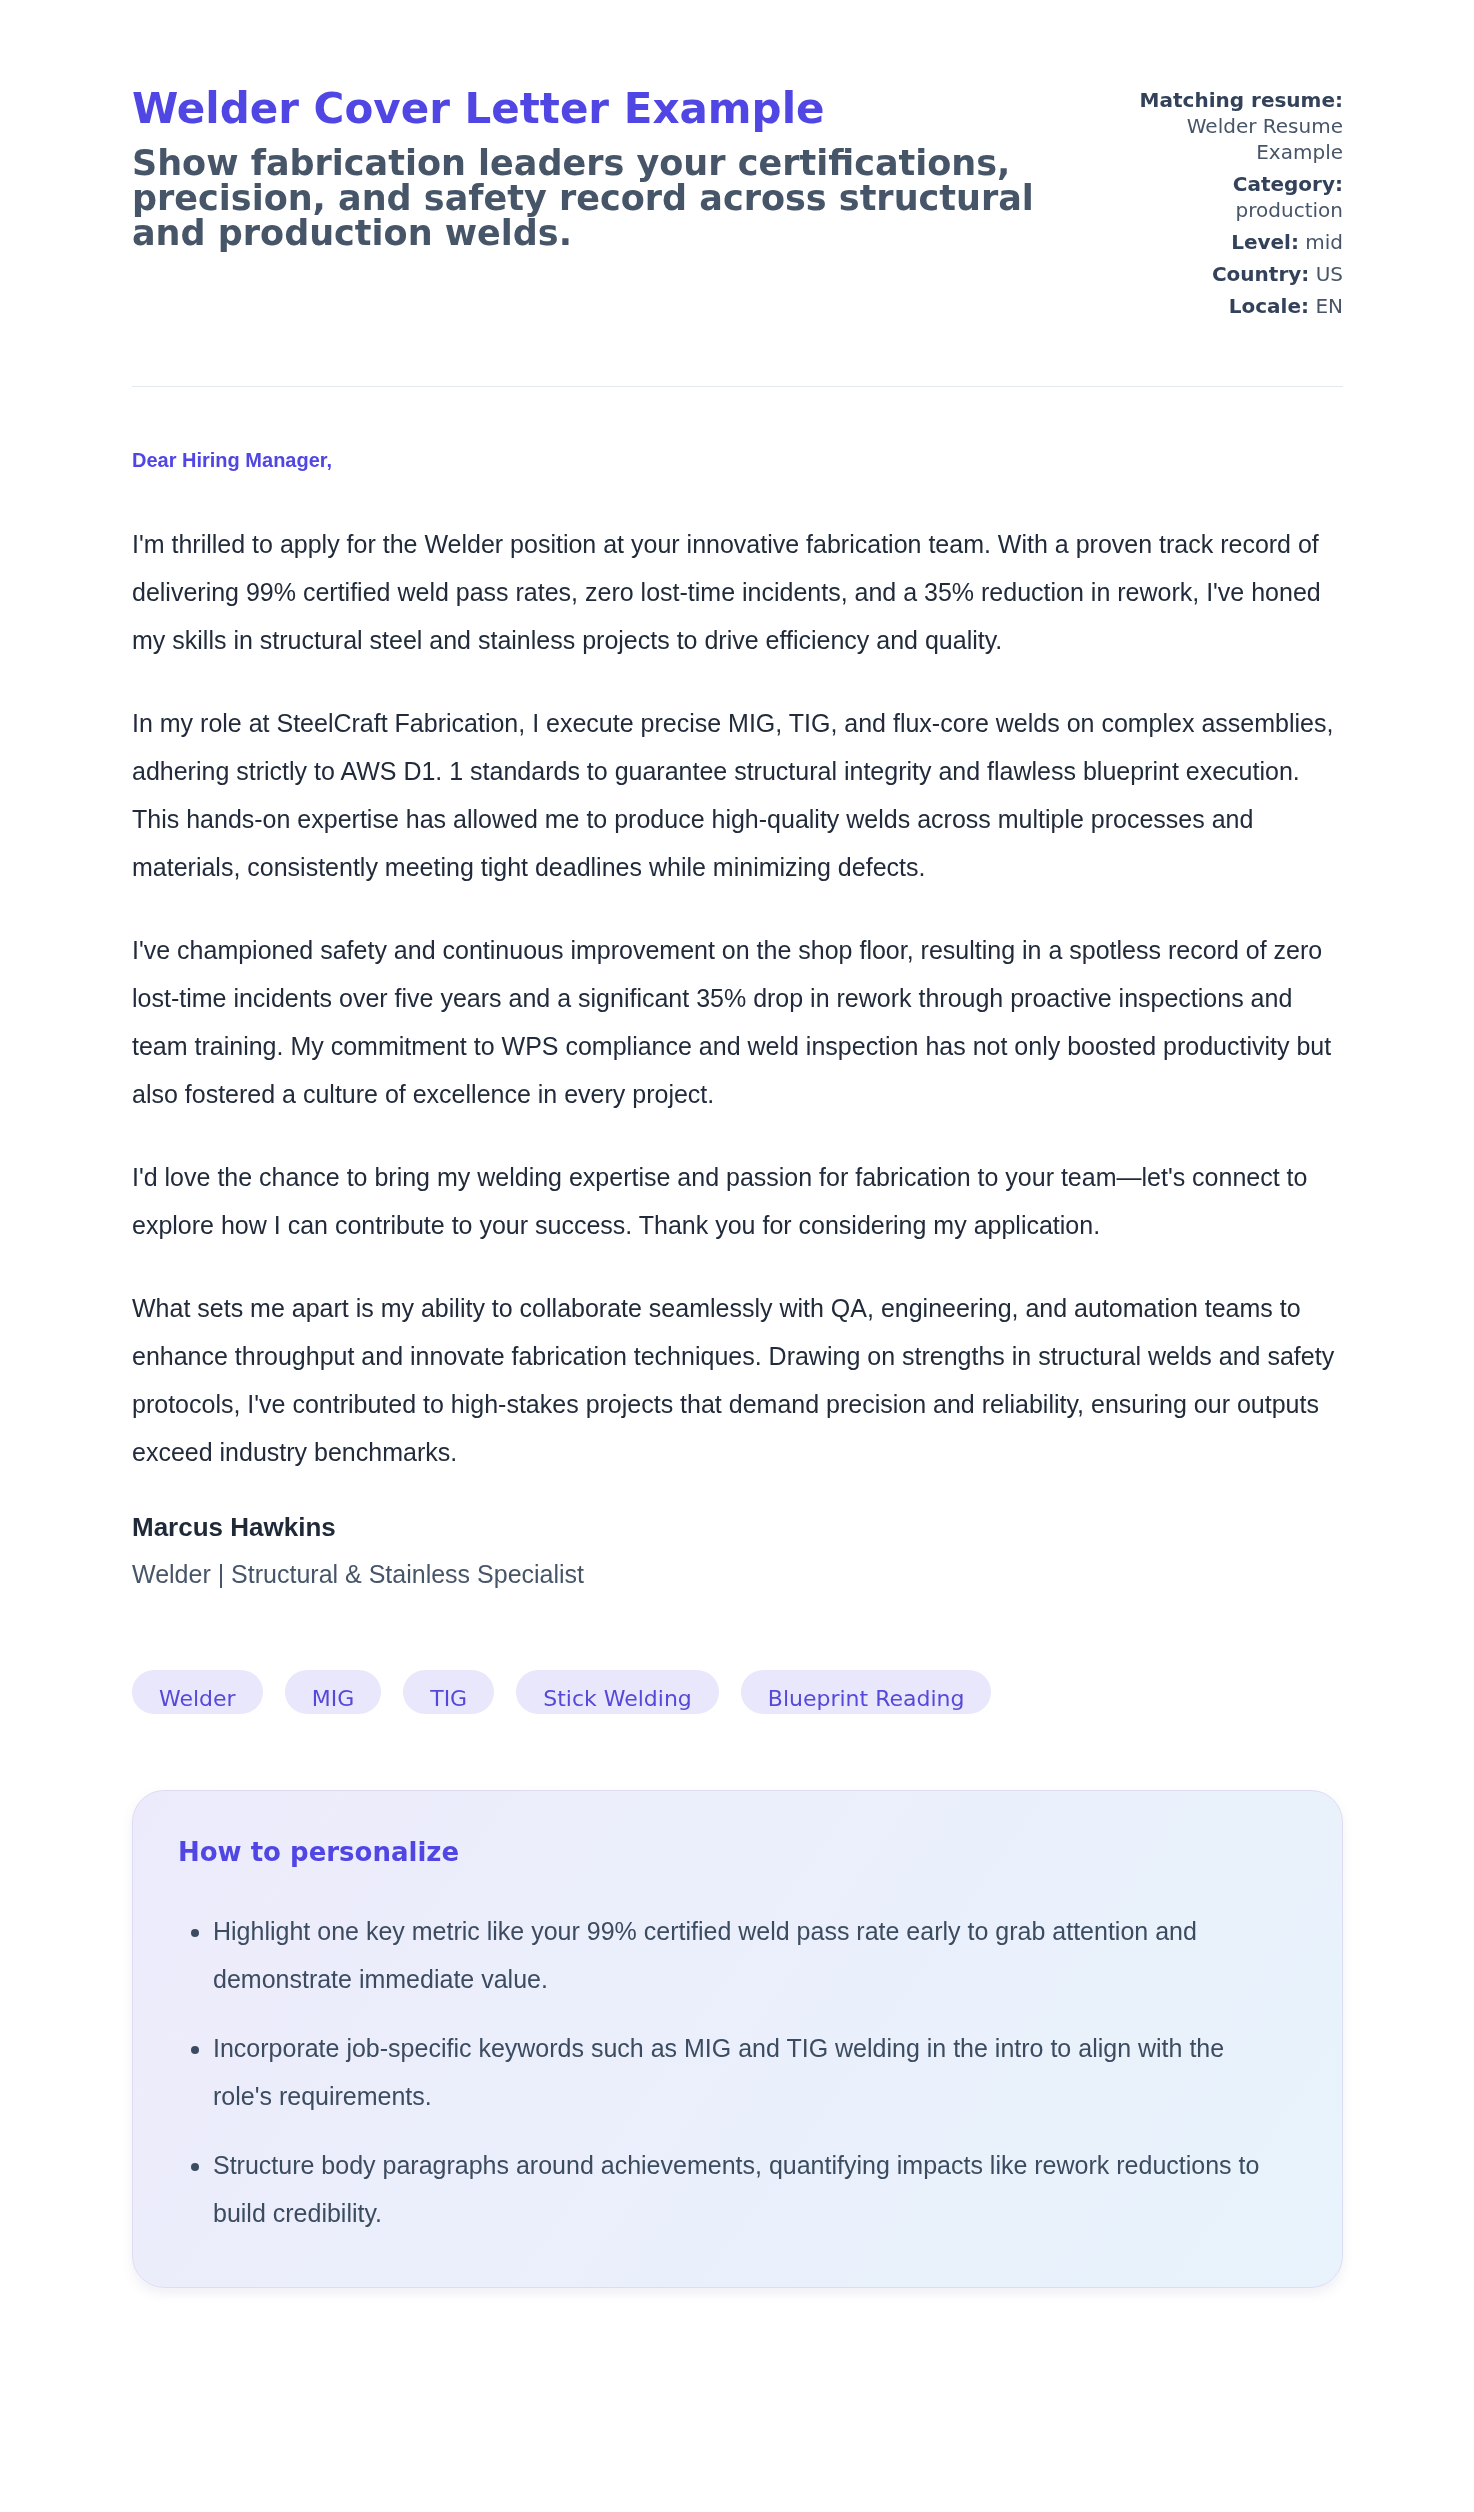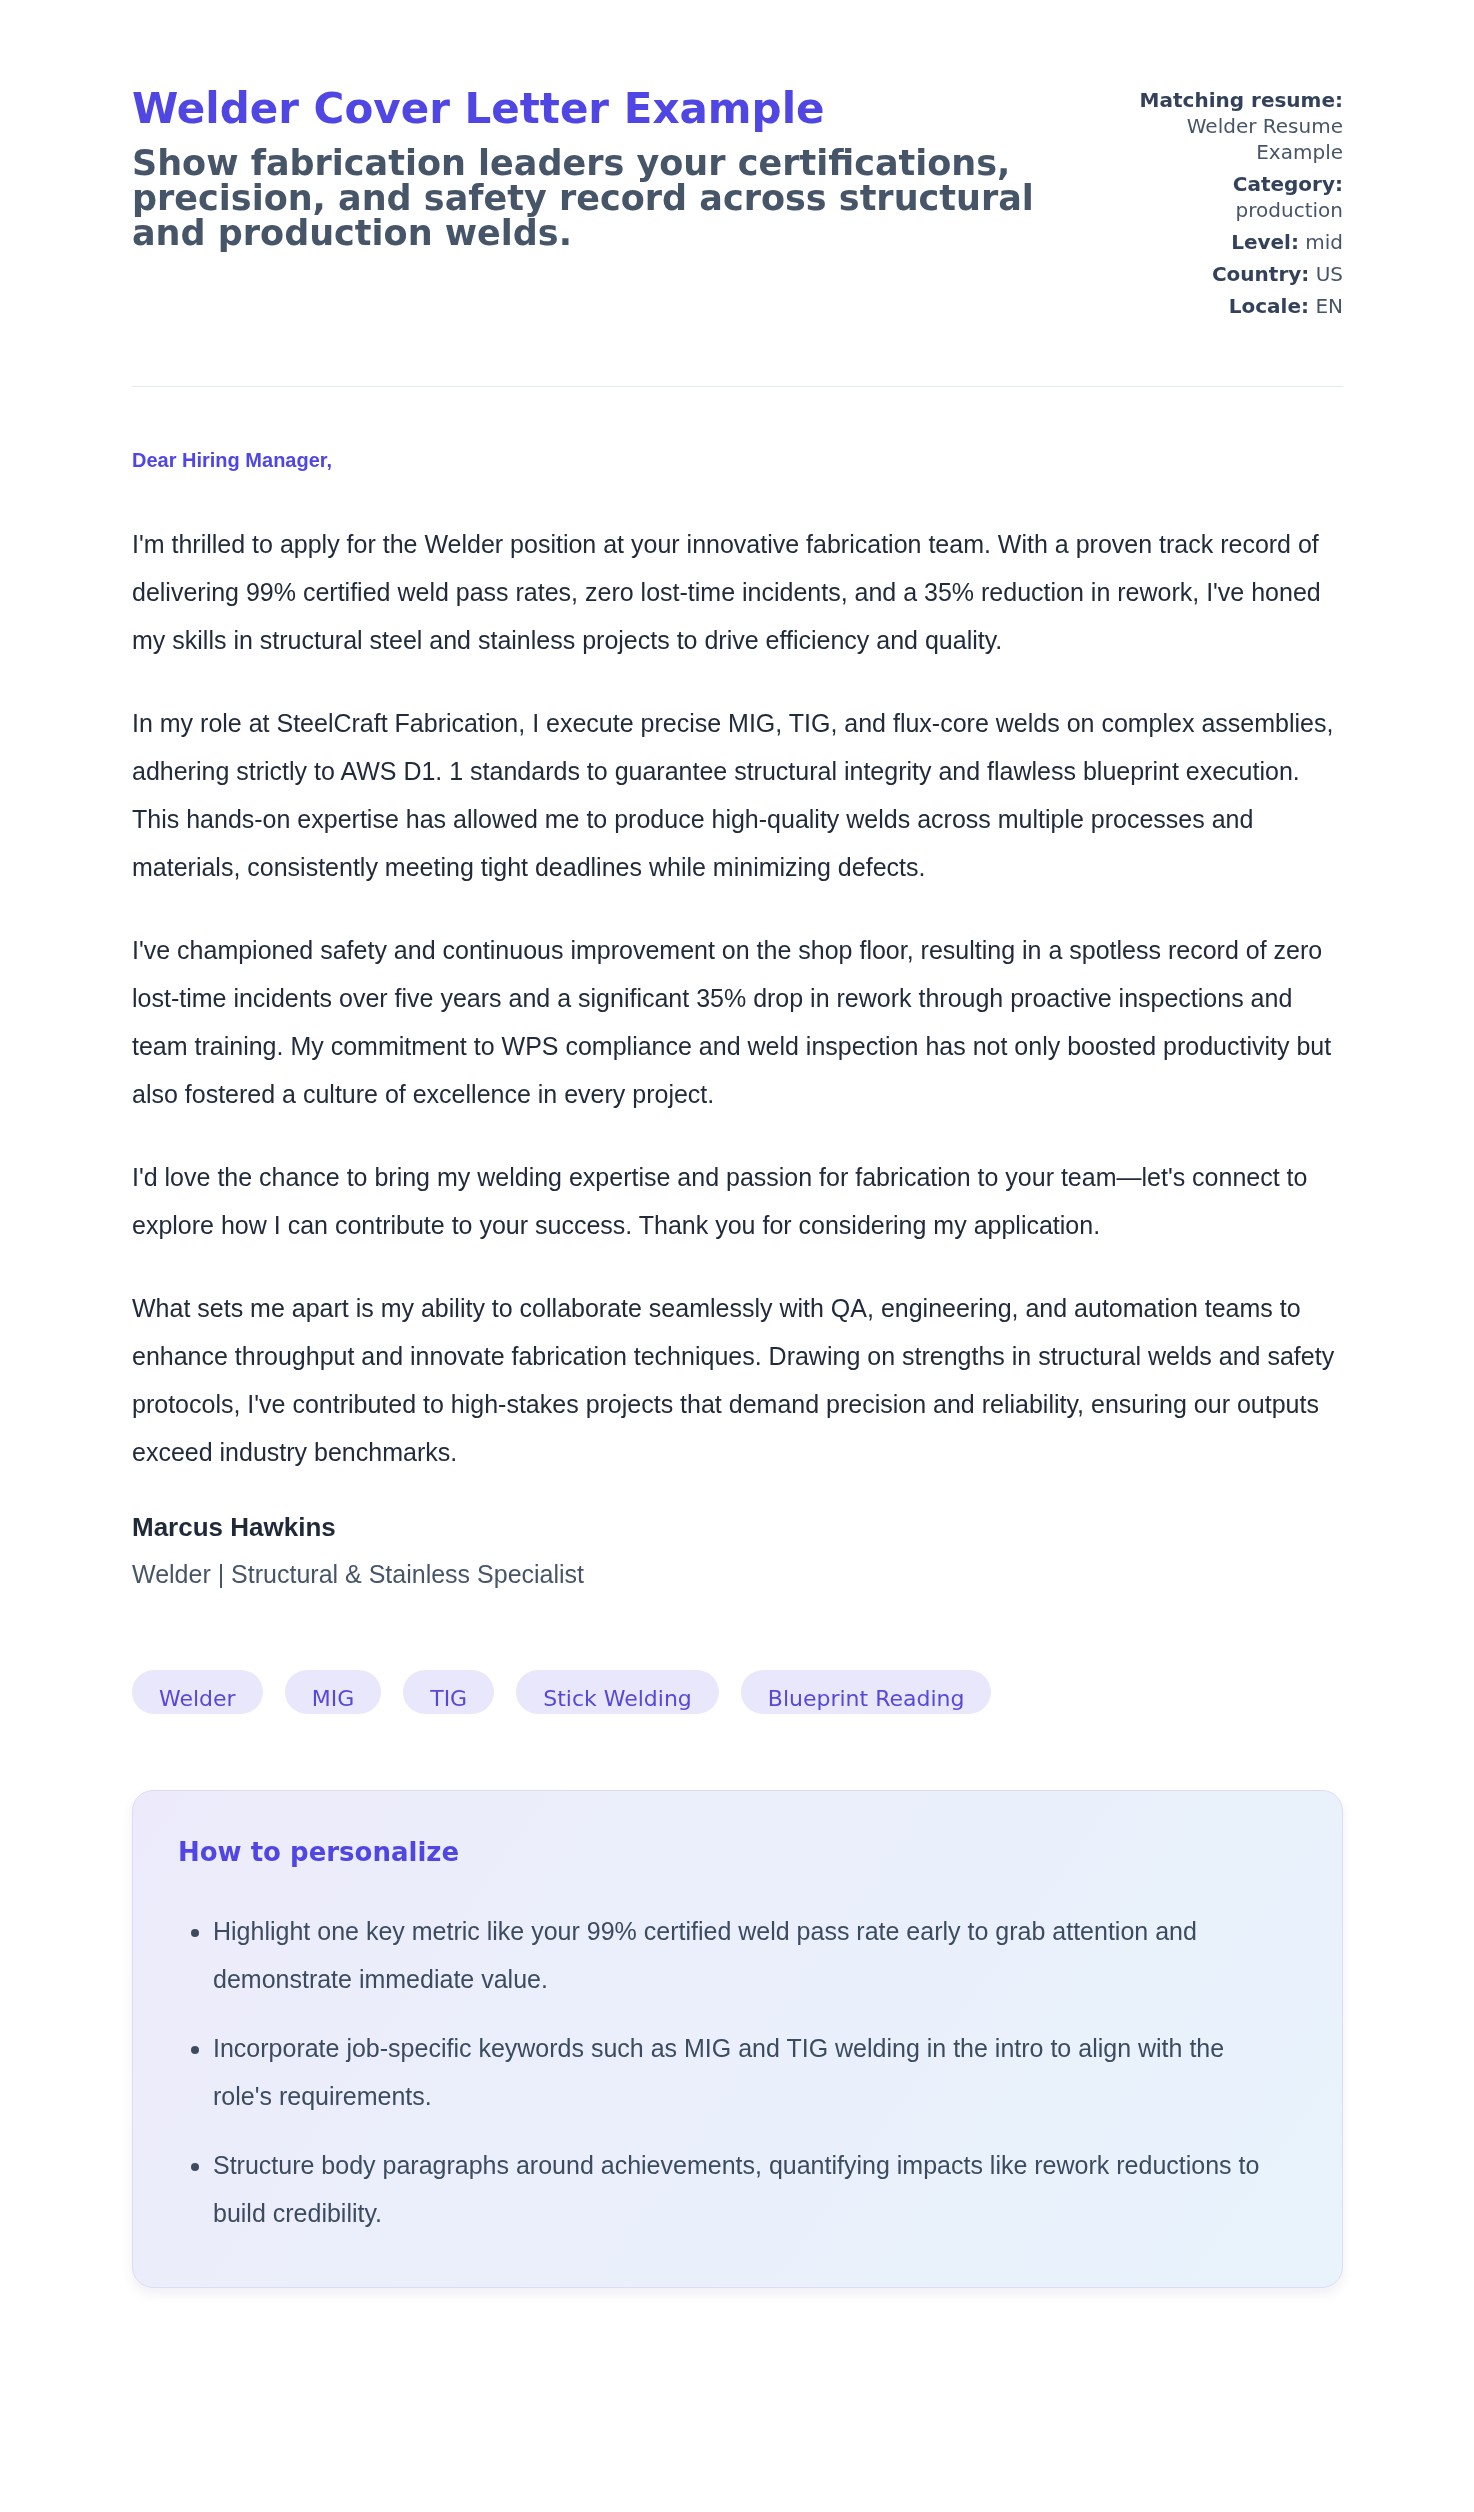--- a/index.html
+++ b/index.html
@@ -114,21 +114,21 @@
     color: #5649d9;
     white-space: nowrap;
     cursor: pointer;
   }
 
   
   .tip-box {
     margin-top: 76px;
     background: linear-gradient(125deg, #edebfb 0%, #eaf0fb 55%, #e8f3fc 100%);
     border: 0.9px solid #dddcf2;
-    border-radius: 21px;
+    border-radius: 32px;
     padding: 45px 70px 50px 45px;
     box-shadow: 0 5.2px 10.4px rgba(110, 110, 170, 0.10);
   }
   .tip-heading {
     font-family: "DejaVu Sans", sans-serif;
     font-weight: bold;
     font-size: 26px;
     line-height: 33px;
     color: #5046e4;
     margin: 0;

